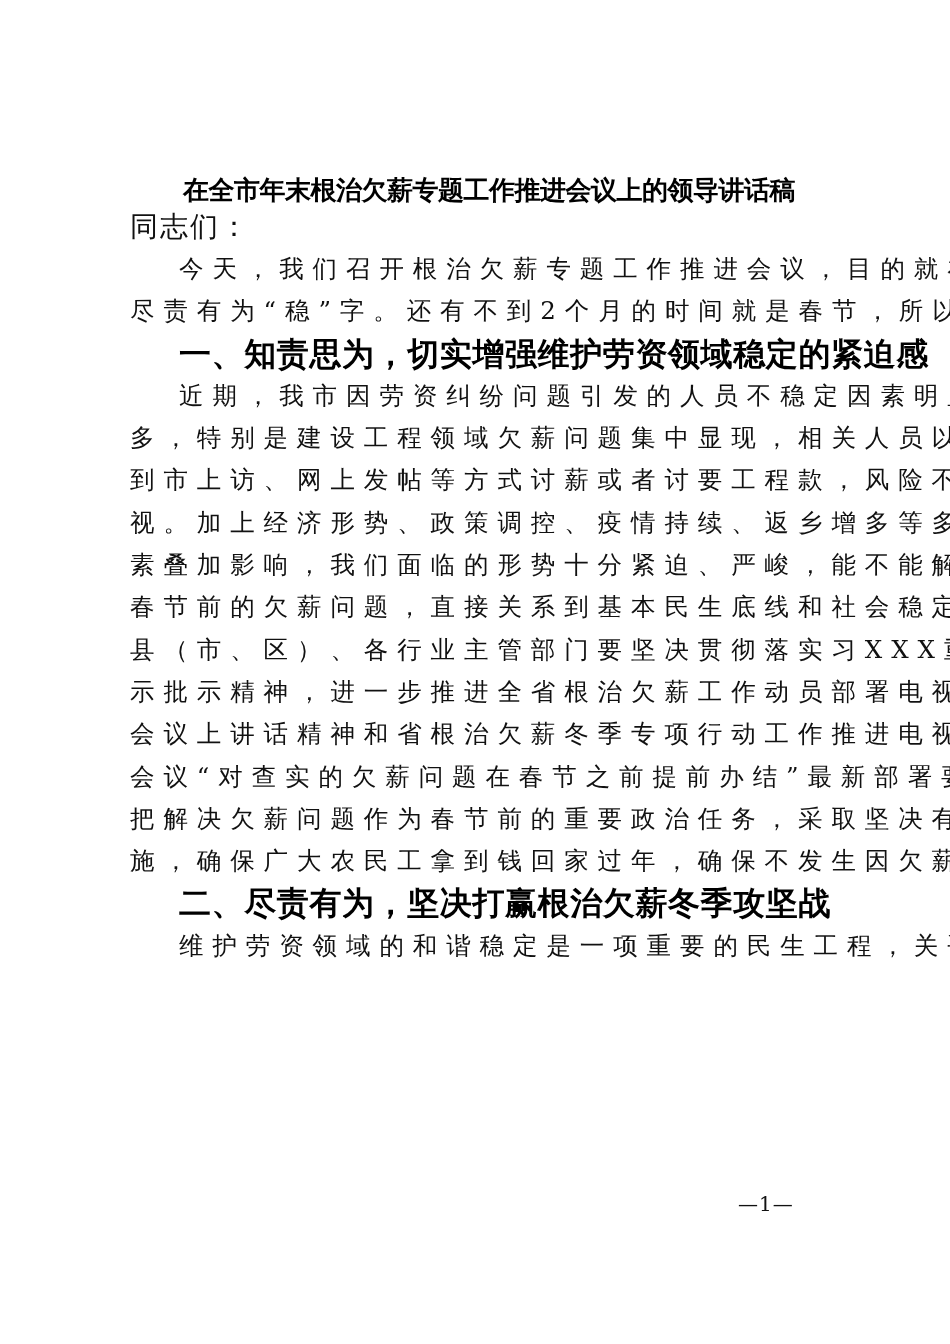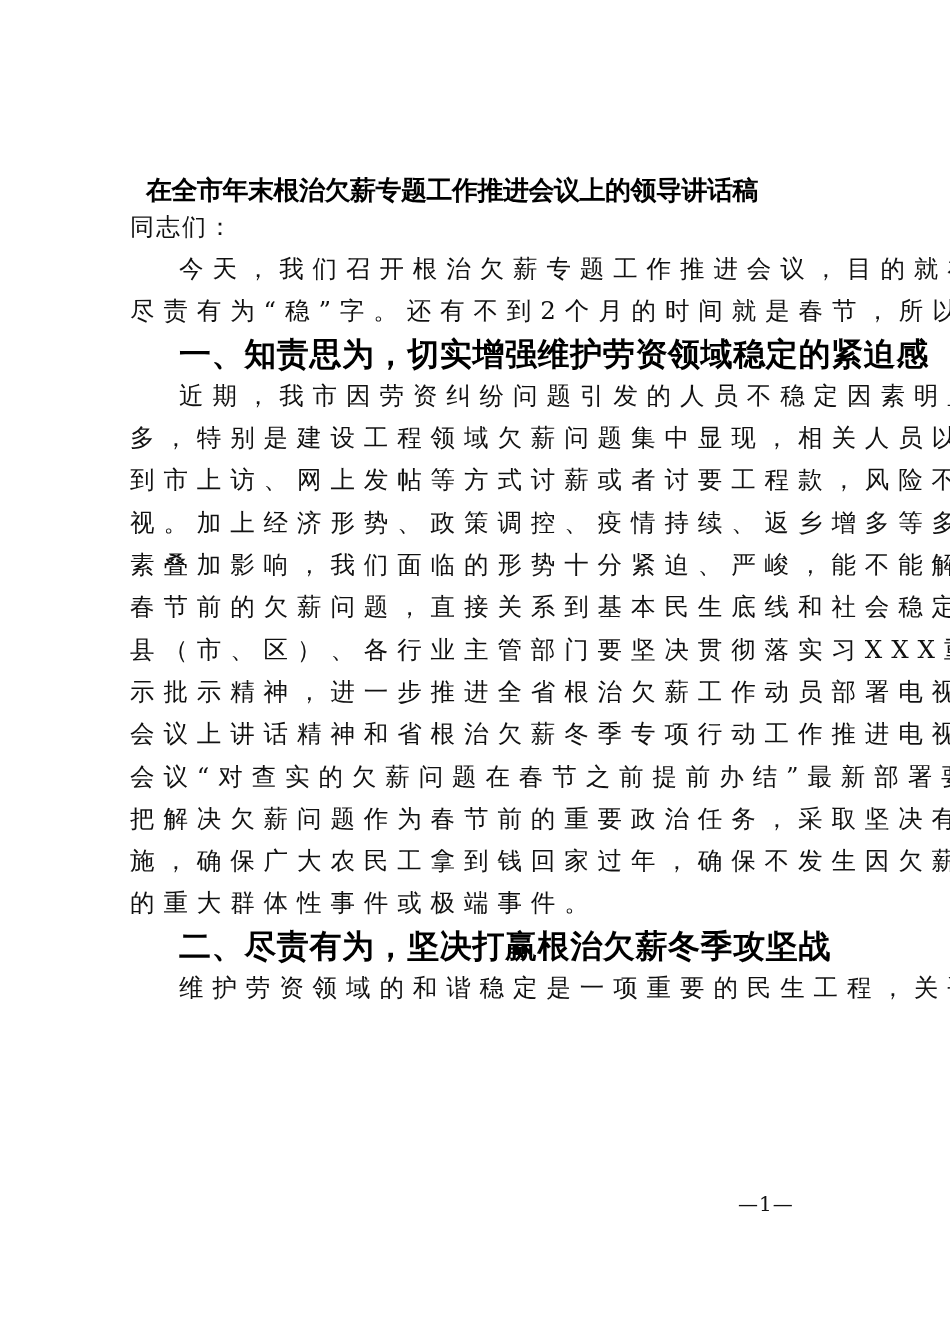--- a/index.html
+++ b/index.html
@@ -28,27 +28,28 @@
       left: 130px;
       top: 174px;
       width: 702px;
     }
     .title {
       font-family: "DejaVu Serif", "Liberation Serif", serif;
       font-weight: bold;
       font-size: 26px;
       line-height: 32px;
       height: 32px;
+      text-align: center;
       letter-spacing: -0.5px;
       white-space: nowrap;
       margin-left: 16px;
       color: #000;
     }
     .salutation {
-      font-size: 24px;
+      font-size: 28px;
       line-height: 42px;
       height: 42px;
       letter-spacing: 2px;
       white-space: nowrap;
     }
     .para {
       font-size: 24.5px;
       line-height: 42.3px;
       letter-spacing: 8.9px;
       text-indent: 66px;
@@ -110,21 +111,20 @@
       <span class="line">到市上访、网上发帖等方式讨薪或者讨要工程款，风险不容小</span>
       <span class="line">视。加上经济形势、政策调控、疫情持续、返乡增多等多重因</span>
       <span class="line">素叠加影响，我们面临的形势十分紧迫、严峻，能不能解决好</span>
       <span class="line">春节前的欠薪问题，直接关系到基本民生底线和社会稳定。各</span>
       <span class="line">县（市、区）、各行业主管部门要坚决贯彻落实习XXX重要指</span>
       <span class="line">示批示精神，进一步推进全省根治欠薪工作动员部署电视电话</span>
       <span class="line">会议上讲话精神和省根治欠薪冬季专项行动工作推进电视电话</span>
       <span class="line">会议“对查实的欠薪问题在春节之前提前办结”最新部署要求，</span>
       <span class="line">把解决欠薪问题作为春节前的重要政治任务，采取坚决有力措</span>
       <span class="line">施，确保广大农民工拿到钱回家过年，确保不发生因欠薪引发</span>
-      <span class="line">的重大群体性事件或极端事件。</span>
     </p>
 
     <div class="heading">二、尽责有为，坚决打赢根治欠薪冬季攻坚战</div>
 
     <p class="para">
       <span class="line first">维护劳资领域的和谐稳定是一项重要的民生工程，关乎社</span>
     </p>
 
   </div>
 

